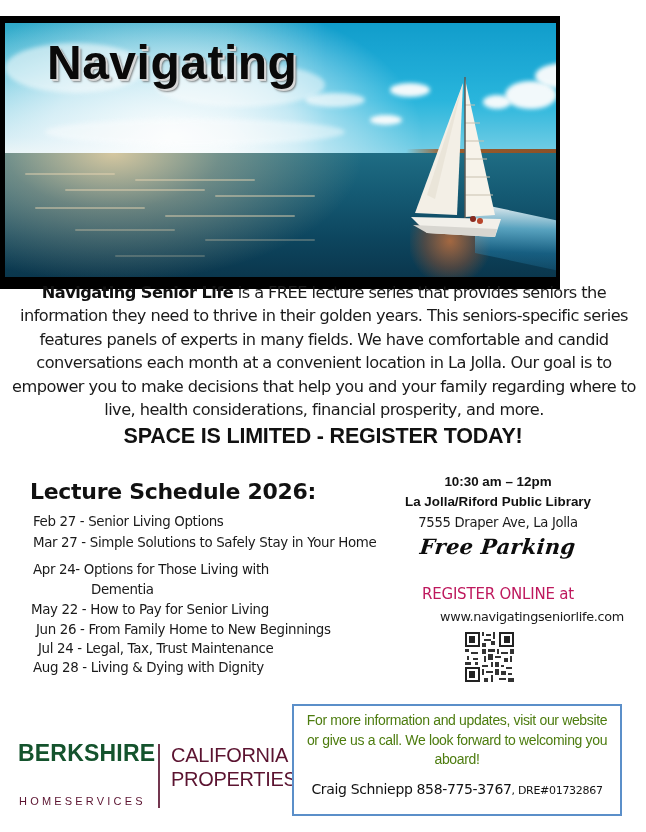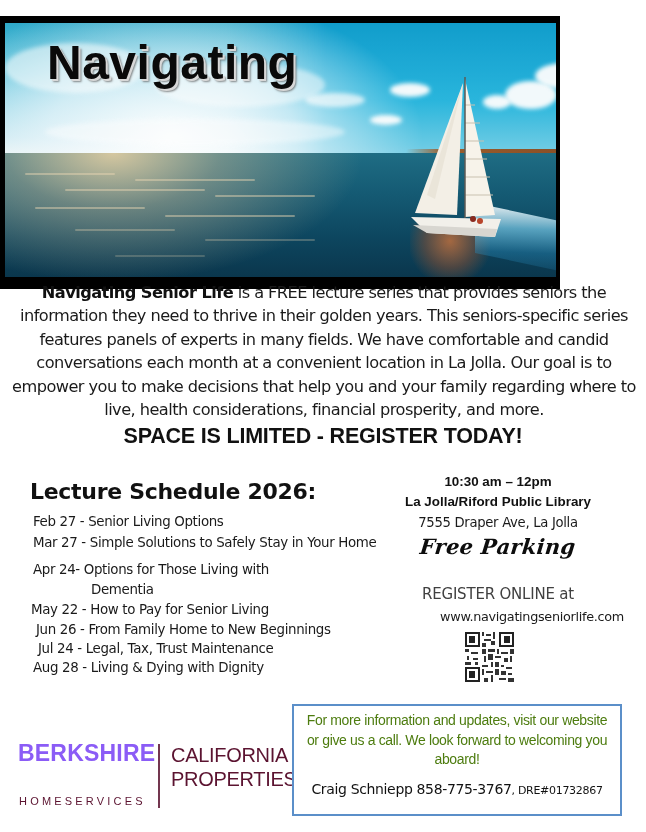--- a/index.html
+++ b/index.html
@@ -101,35 +101,35 @@
       color: #1a1a1a; line-height: 21px; letter-spacing: -0.3px;
     }
     .d-parking {
       margin-top: 1px;
       font-family: "DejaVu Serif", serif; font-style: italic; font-weight: 700;
       font-size: 21px; color: #0d0d0d; letter-spacing: 0.3px;
       transform: skewX(-6deg); display: inline-block;
     }
     .reg-label {
       position: absolute; left: 378px; top: 585px; width: 240px; text-align: center;
-      font-family: "DejaVu Sans", sans-serif; font-size: 15px; color: #404040; letter-spacing: -0.2px;
+      font-family: "DejaVu Sans", sans-serif; font-size: 15px; color: #be185d; letter-spacing: -0.2px;
     }
     .reg-url {
       position: absolute; left: 372px; top: 609px; width: 252px; text-align: right;
       font-family: "DejaVu Sans", sans-serif; font-size: 12.8px; color: #1a1a1a; letter-spacing: -0.3px;
     }
     .qr { position: absolute; left: 461px; top: 630px; width: 57px; height: 54px; }
     .qr svg { width: 100%; height: 100%; display: block; }
 
     
     .logo { position: absolute; left: 18px; top: 742px; width: 270px; height: 70px; }
     .logo-bh {
       position: absolute; left: 0; top: 0;
       font-family: "Liberation Sans", sans-serif; font-weight: 700;
-      font-size: 23px; line-height: 23px; color: #8b5cf6; letter-spacing: 0.2px;
+      font-size: 23px; line-height: 23px; color: #14532d; letter-spacing: 0.2px;
     }
     .logo-hs {
       position: absolute; left: 1px; top: 53px;
       font-family: "Liberation Sans", sans-serif; font-size: 11px;
       color: #5b1330; letter-spacing: 3.2px;
     }
     .logo-divider { position: absolute; left: 140px; top: 2px; width: 1.5px; height: 64px; background: #5b1330; opacity: 0.85; }
     .logo-cp {
       position: absolute; left: 153px; top: 1px;
       font-family: "Liberation Sans", sans-serif; font-size: 20px;

